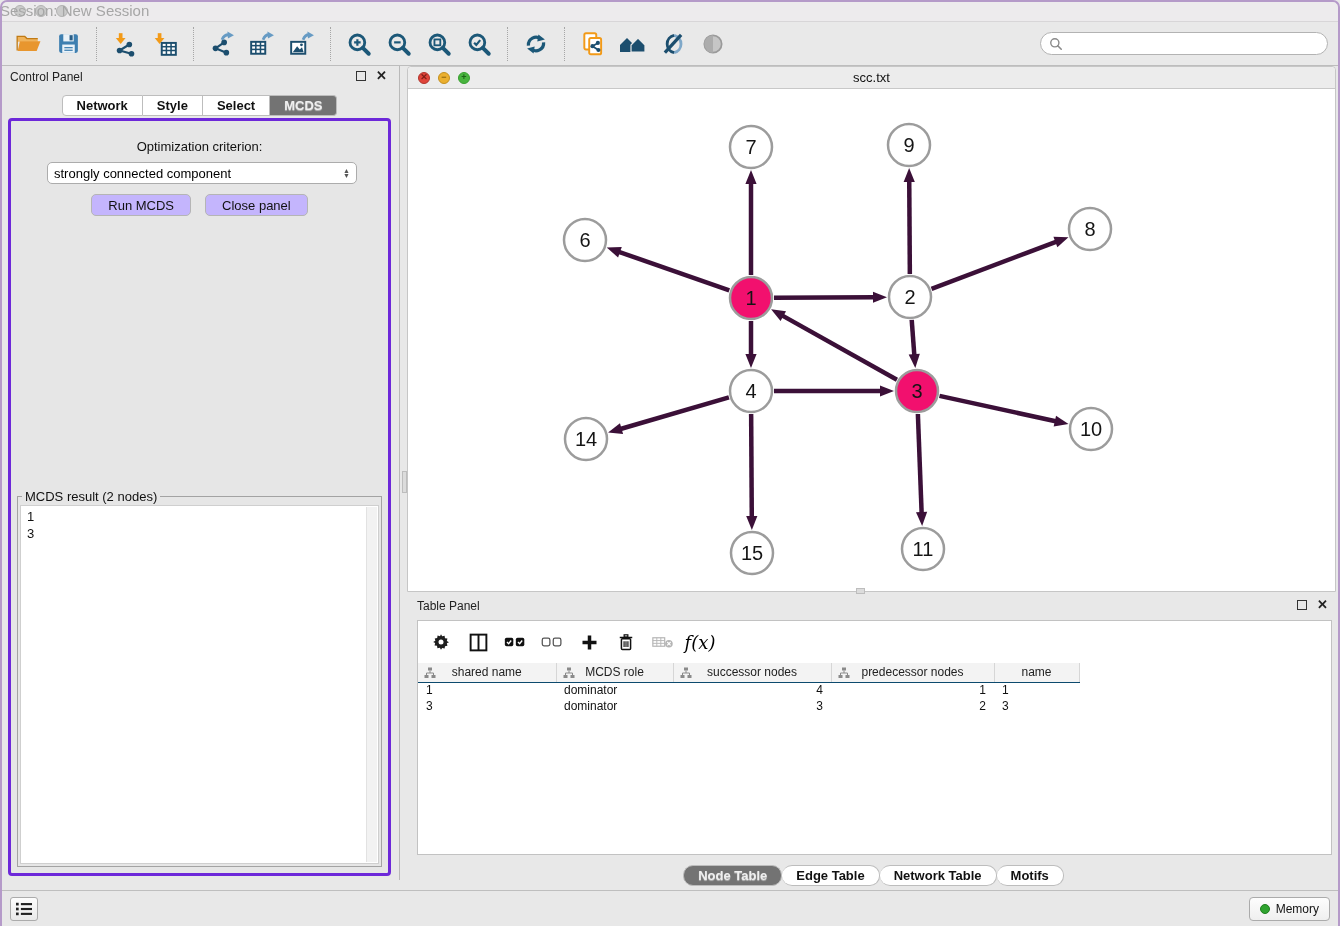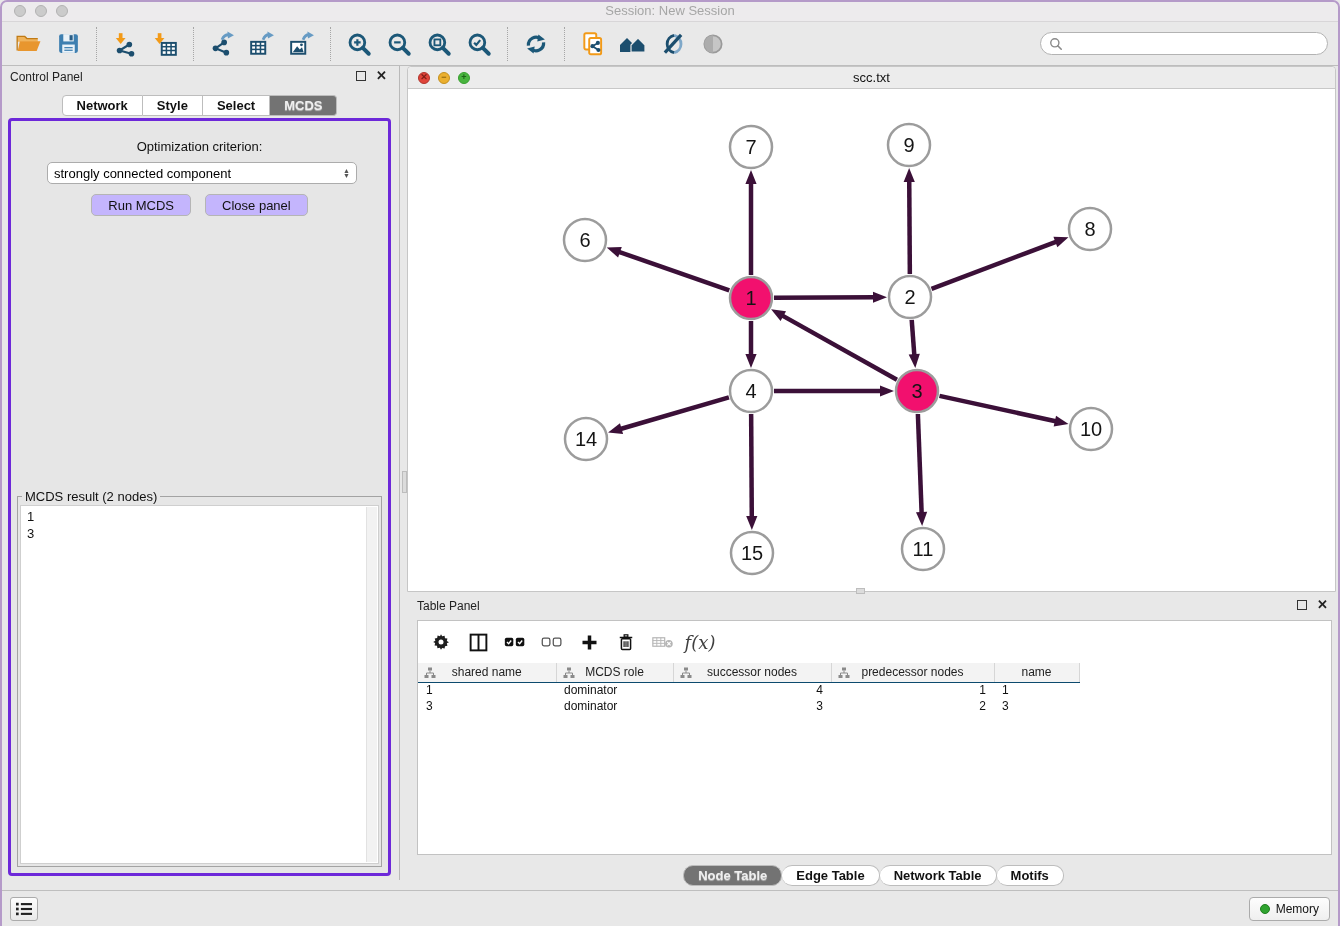--- a/index.html
+++ b/index.html
@@ -4,21 +4,21 @@
 <style>
   * { margin:0; padding:0; box-sizing:border-box; }
   html,body { width:1340px; height:926px; }
   body { font-family:"Liberation Sans", sans-serif; background:#E8E8E8; position:relative; overflow:hidden; }
   .frame { position:absolute; inset:0; border:2px solid #B59AC9; border-bottom:none; border-radius:7px 7px 0 0; pointer-events:none; z-index:99; }
 
   
   .titlebar { position:absolute; top:0; left:0; right:0; height:22px; background:#EDEBED; border-bottom:1px solid #D8D6D8; border-radius:6px 6px 0 0; display:flex; align-items:center; }
   .tl-dot { width:12px; height:12px; border-radius:50%; background:#CBCBCB; border:1px solid #B2B2B2; margin-left:9px; }
   .tl-dot:first-child { margin-left:14px; }
-  .win-title { position:absolute; left:0; right:0; text-align:center; font-size:13px; color:#A6A6A6; }
+  .win-title { position:absolute; left:0; right:0; text-align:left; font-size:15px; color:#A6A6A6; }
 
   
   .toolbar { position:absolute; top:22px; left:0; right:0; height:44px; background:#E9E9E9; border-bottom:1px solid #BDBDBD; display:flex; align-items:center; padding-left:8px; }
   .tb-btn { width:40px; height:38px; display:flex; align-items:center; justify-content:center; cursor:pointer; }
   .tb-sep { width:1px; height:34px; border-left:1px dotted #A6A6A6; margin:0 8px; }
   .search-wrap { position:absolute; right:12px; top:10px; width:288px; height:23px; background:#fff; border:1px solid #B3B3B3; border-radius:12px; display:flex; align-items:center; padding:0 8px; }
   .search-wrap input { border:none; outline:none; flex:1; font-size:12px; background:transparent; margin-left:6px; font-family:"Liberation Sans", sans-serif; }
 
   
   .control-panel { position:absolute; top:66px; left:0; width:400px; height:814px; background:#E8E8E8; border-right:1px solid #B9B9B9; }
@@ -56,21 +56,21 @@
   .net-title { position:absolute; left:0; right:0; text-align:center; font-size:13px; color:#111; }
   .net-canvas { width:927px; height:502px; }
   .splitter-v { position:absolute; top:404px; left:-6px; width:5px; height:22px; background:#DCDCDC; border:1px solid #BDBDBD; }
   .splitter-h { position:absolute; bottom:-3px; left:448px; width:9px; height:6px; background:#DCDCDC; border:1px solid #BDBDBD; }
 
   
   .table-panel { position:absolute; top:595px; left:407px; right:0; height:295px; background:#E8E8E8; }
   .tp-box { position:absolute; top:25px; left:10px; width:915px; height:235px; background:#fff; border:1px solid #C2C2C2; }
   .tp-toolbar { display:flex; align-items:center; gap:15px; padding:10px 0 8px 12px; }
   .tp-icon { width:22px; height:22px; display:flex; align-items:center; justify-content:center; cursor:pointer; }
-  .fx { font-family:"DejaVu Serif", serif; font-style:italic; font-size:18px; color:#404040; }
+  .fx { font-family:"DejaVu Serif", serif; font-style:italic; font-size:18px; color:#000000; }
   table.node-table { border-collapse:collapse; table-layout:fixed; margin-top:2px; }
   table.node-table th { background:#F3F3F3; border-bottom:1px solid #0c4a6e; border-right:1px solid #D6D6D6; height:19px; font-size:12px; font-weight:normal; color:#222; text-align:center; position:relative; }
   table.node-table th .hicon { position:absolute; left:6px; top:4px; }
   table.node-table td { height:16px; font-size:12px; color:#111; padding:0 8px; white-space:nowrap; }
   td.num { text-align:right; }
   .tp-tabs { position:absolute; bottom:4px; left:0; right:0; display:flex; justify-content:center; }
   .tp-tabs .tab { height:21px;border-radius:10px; }
 
   
   .status-bar { position:absolute; top:890px; left:0; right:0; height:36px; background:#E8E8E8; border-top:1px solid #BEBEBE; }

